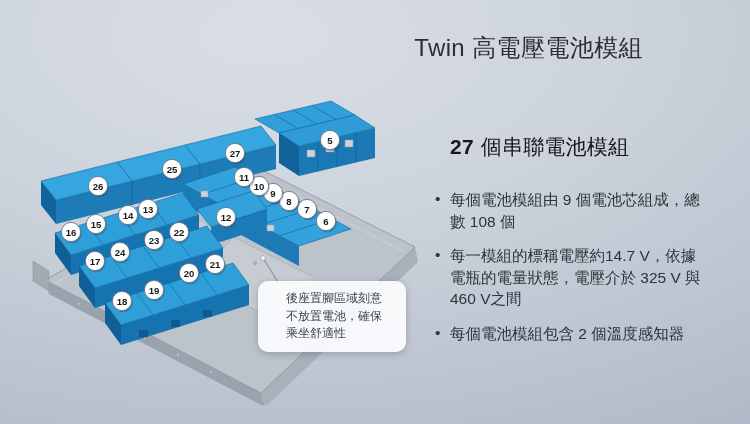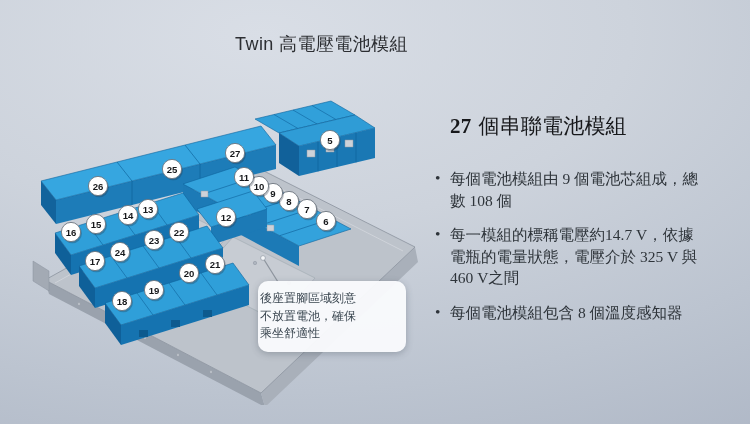--- a/index.html
+++ b/index.html
@@ -3,33 +3,33 @@
 <meta charset="utf-8">
 <style>
   html,body{margin:0;padding:0;}
   body{
     width:750px;height:424px;position:relative;overflow:hidden;
     background:radial-gradient(140% 130% at 35% 8%, #d9dee6 0%, #cdd3dc 35%, #bcc4d0 65%, #a8b1c1 100%);
     font-family:"Liberation Sans","DejaVu Sans",sans-serif;
     -webkit-font-smoothing:antialiased;
   }
   .title{
-    position:absolute;top:32px;left:0;width:643px;text-align:center;
-    font-size:18px;font-weight:400;color:#2c2e32;letter-spacing:.4px;
+    position:absolute;top:32px;left:0;width:643px;text-align:right;
+    font-size:24px;font-weight:400;color:#2c2e32;letter-spacing:.4px;
   }
   .diagram{position:absolute;left:15px;top:85px;width:440px;height:320px;}
   .diagram svg{position:absolute;left:0;top:0;}
   .diagram svg text{font-family:"Liberation Sans","DejaVu Sans",sans-serif;}
   .callout{
     position:absolute;left:243px;top:196px;width:148px;box-sizing:border-box;
-    padding:9px 12px 9px 2px;background:rgba(250,251,253,.95);border-radius:10px;
+    padding:9px 12px 9px 28px;background:rgba(250,251,253,.95);border-radius:10px;
     box-shadow:0 2px 7px rgba(55,65,80,.30);
     font-size:12px;line-height:17.5px;color:#3a4650;white-space:pre-line;
   }
-  .panel{position:absolute;left:450px;top:112px;width:300px;font-family:Liberation Serif, serif;}
+  .panel{position:absolute;left:450px;top:133px;width:300px;}
   .panel-heading{margin:0 0 28px 0;font-size:21px;color:#17181b;letter-spacing:.2px;}
   .panel-heading .num{font-weight:700;}
   .panel-heading .txt{font-weight:400;margin-left:7px;}
   .bullets{list-style:none;margin:0;padding:0;}
   .bullets li{position:relative;margin:0 0 13px 0;font-size:15.5px;line-height:21.5px;color:#2e343a;}
   .bullets .dot{position:absolute;left:-15px;top:-1px;color:#2e343a;}
   .btxt{white-space:pre-line;}
 </style>
 </head>
 <body>
@@ -284,15 +284,15 @@
 </div>
 
 <div class="panel">
   <h2 class="panel-heading"><span class="num">27</span><span class="txt">個串聯電池模組</span></h2>
   <ul class="bullets">
     <li><span class="dot">•</span><span class="btxt">每個電池模組由 9 個電池芯組成，總
 數 108 個</span></li>
     <li><span class="dot">•</span><span class="btxt">每一模組的標稱電壓約14.7 V，依據
 電瓶的電量狀態，電壓介於 325 V 與
 460 V之間</span></li>
-    <li><span class="dot">•</span><span class="btxt">每個電池模組包含 8 個溫度感知器</span></li>
+    <li><span class="dot">•</span><span class="btxt">每個電池模組包含 2 個溫度感知器</span></li>
   </ul>
 </div>
 
 </body></html>

